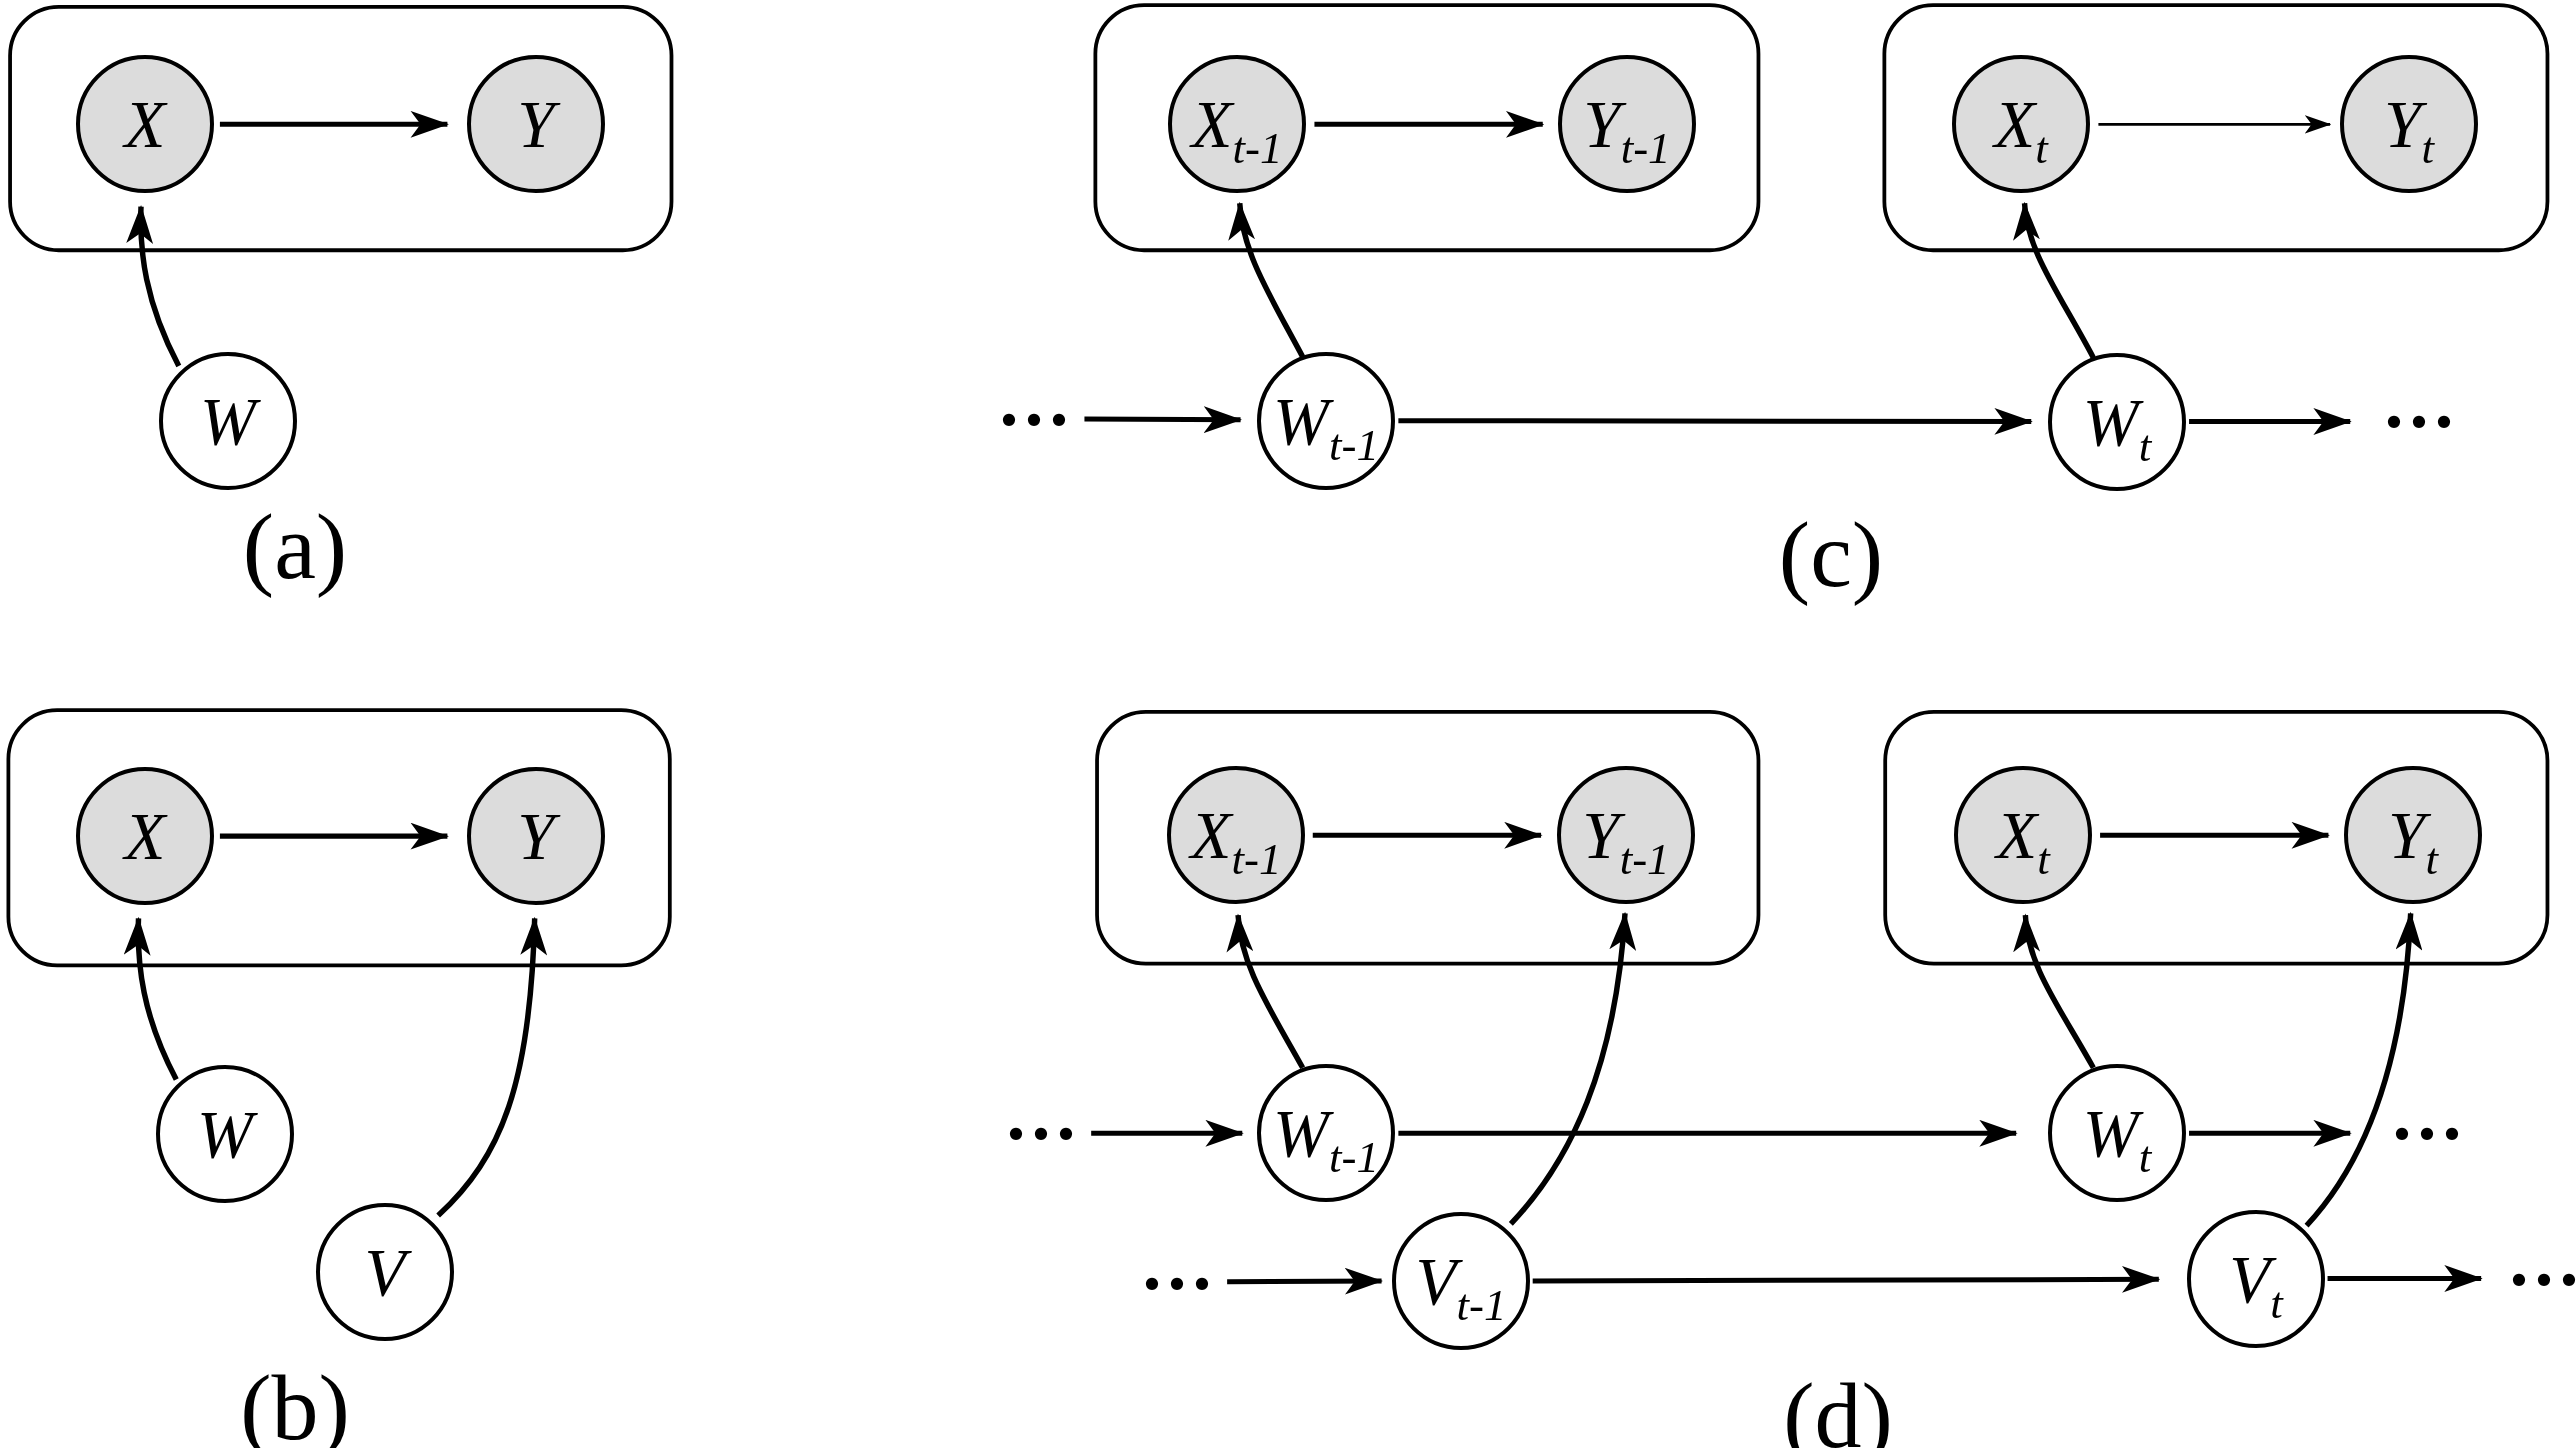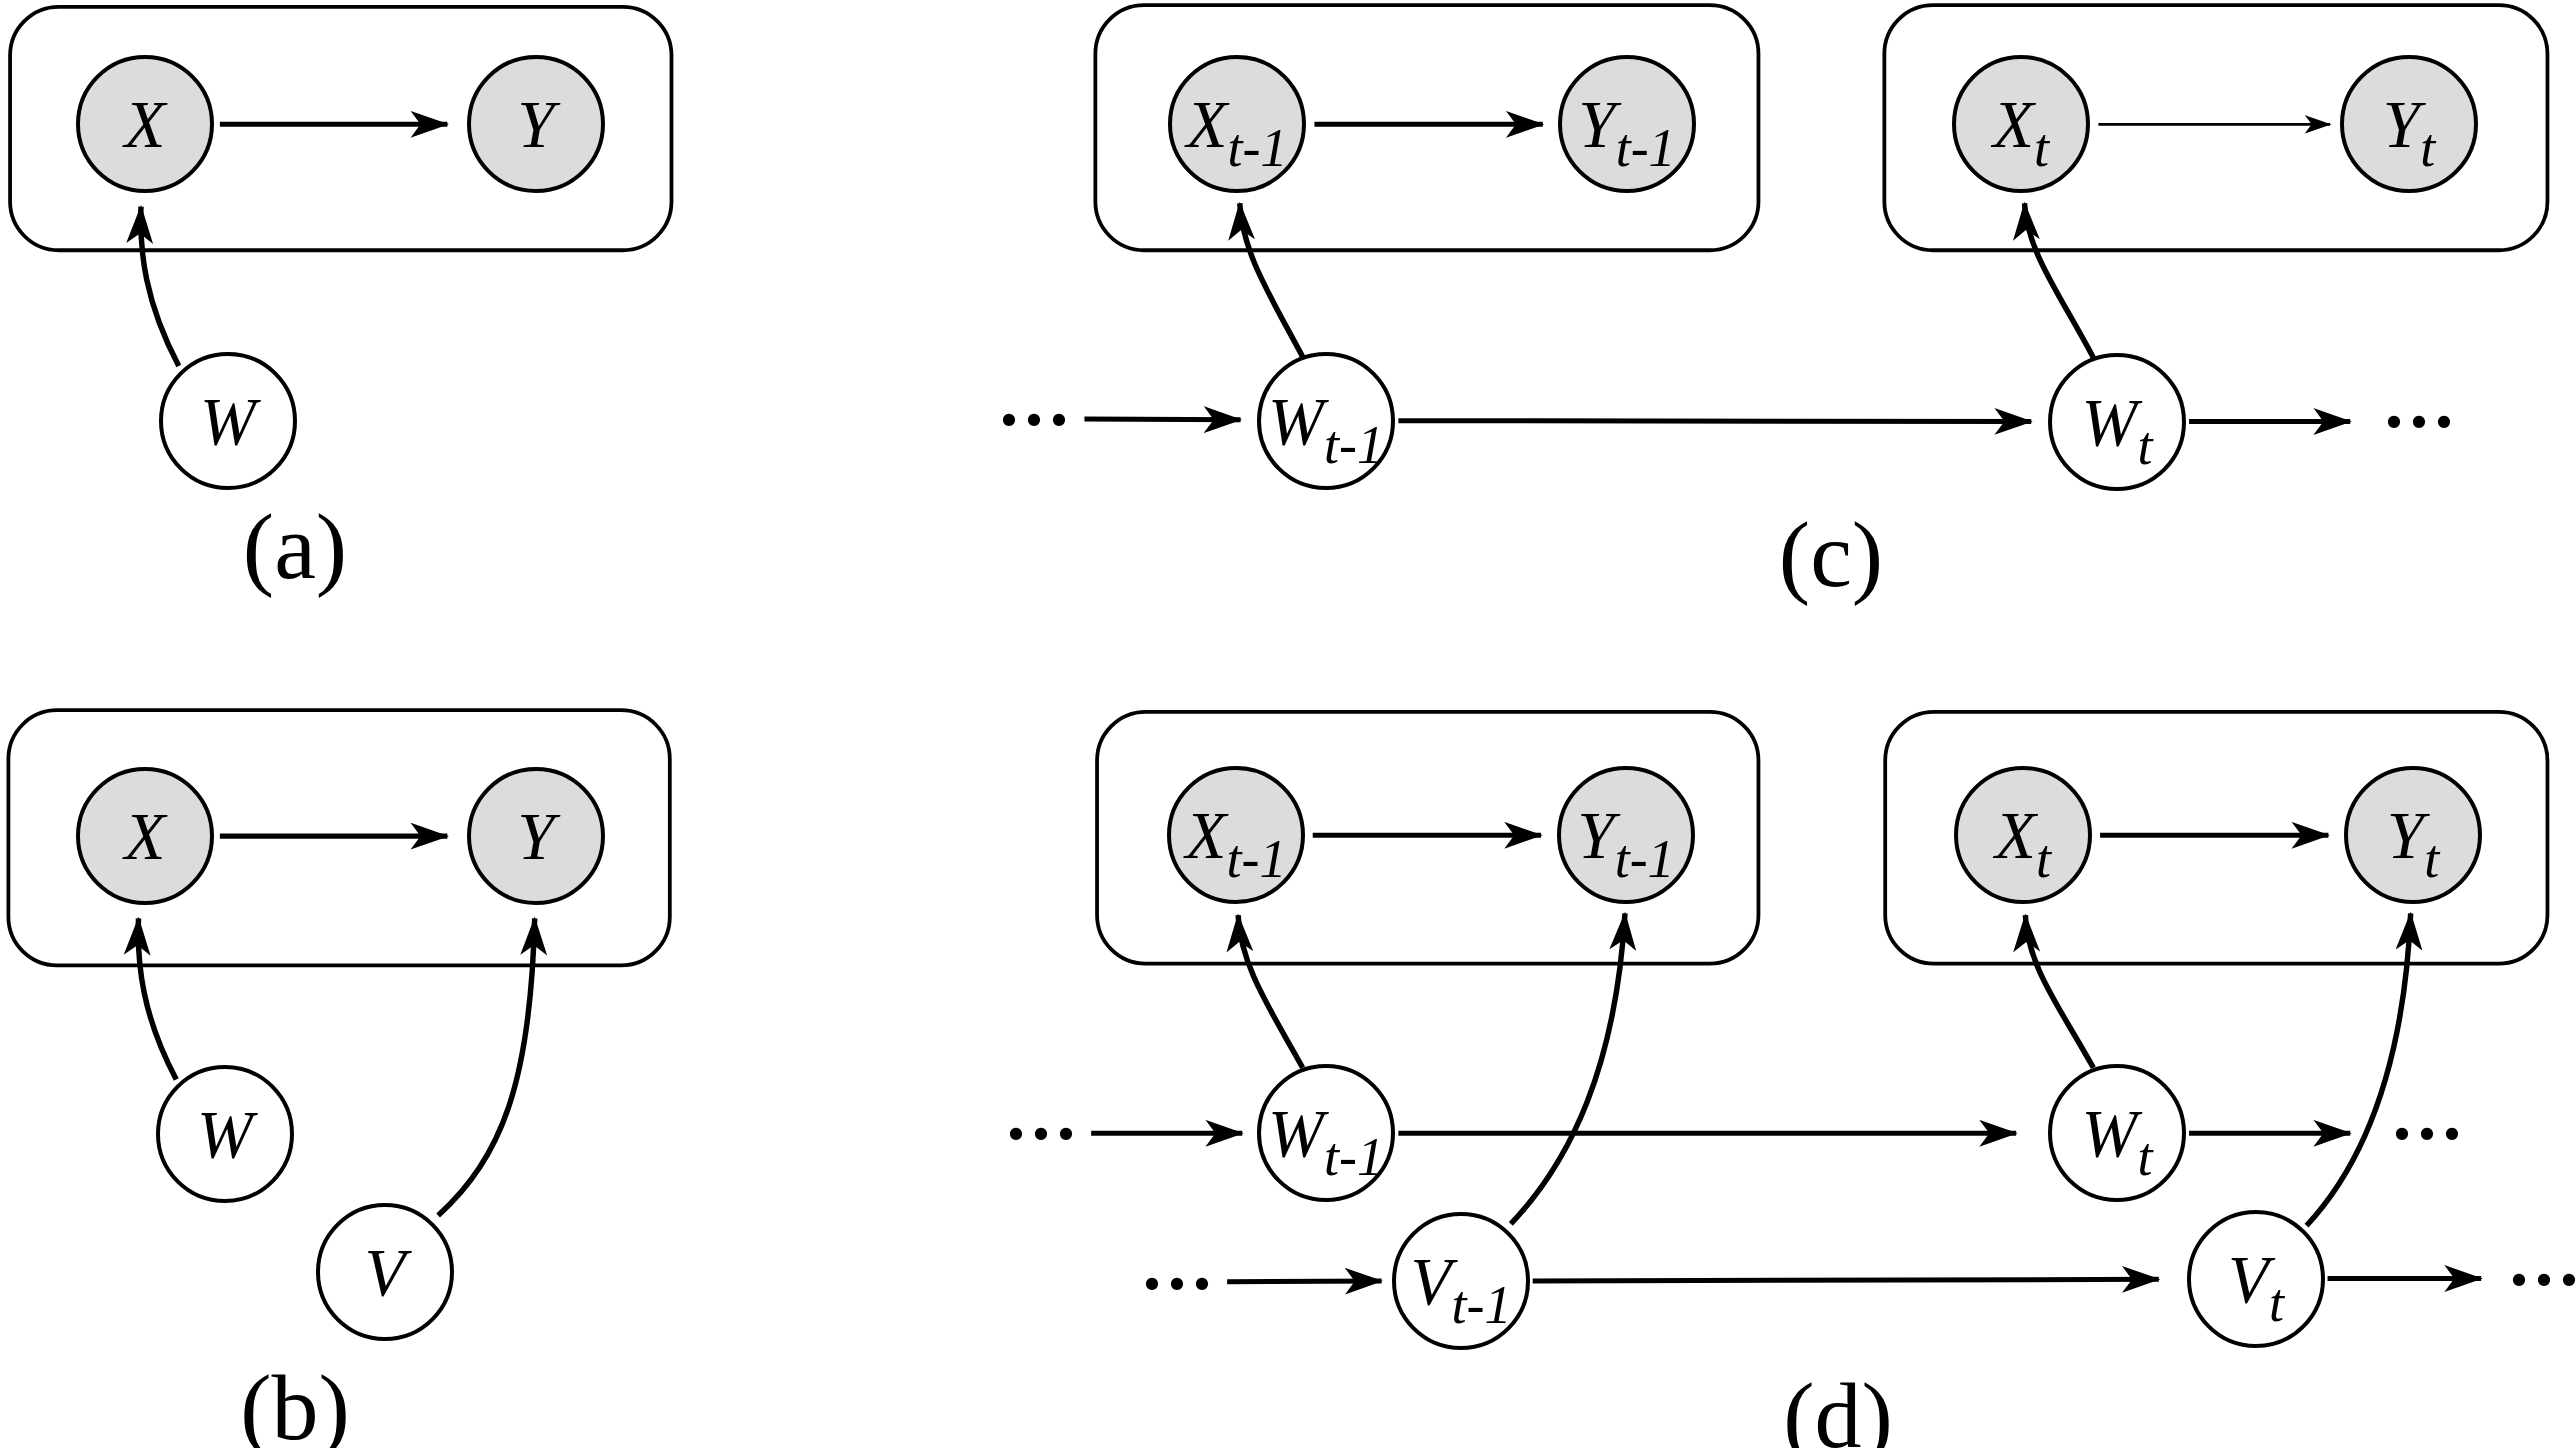--- a/index.html
+++ b/index.html
@@ -35,21 +35,21 @@
     z-index: 2;
   }
   .node.observed { background: #dcdcdc; }
   .node.latent   { background: #ffffff; }
   .node .main {
     font-size: 67px;
     line-height: 1;
     white-space: pre;
   }
   .node .sub {
-    font-size: 54px;
+    font-size: 45px;
     line-height: 1;
     transform: translateY(23.5px);
     margin-left: 0;
     white-space: pre;
   }
   .dots {
     position: absolute;
     transform: translate(-50%, -50%);
     font-family: "DejaVu Sans", sans-serif;
     font-size: 16px;

